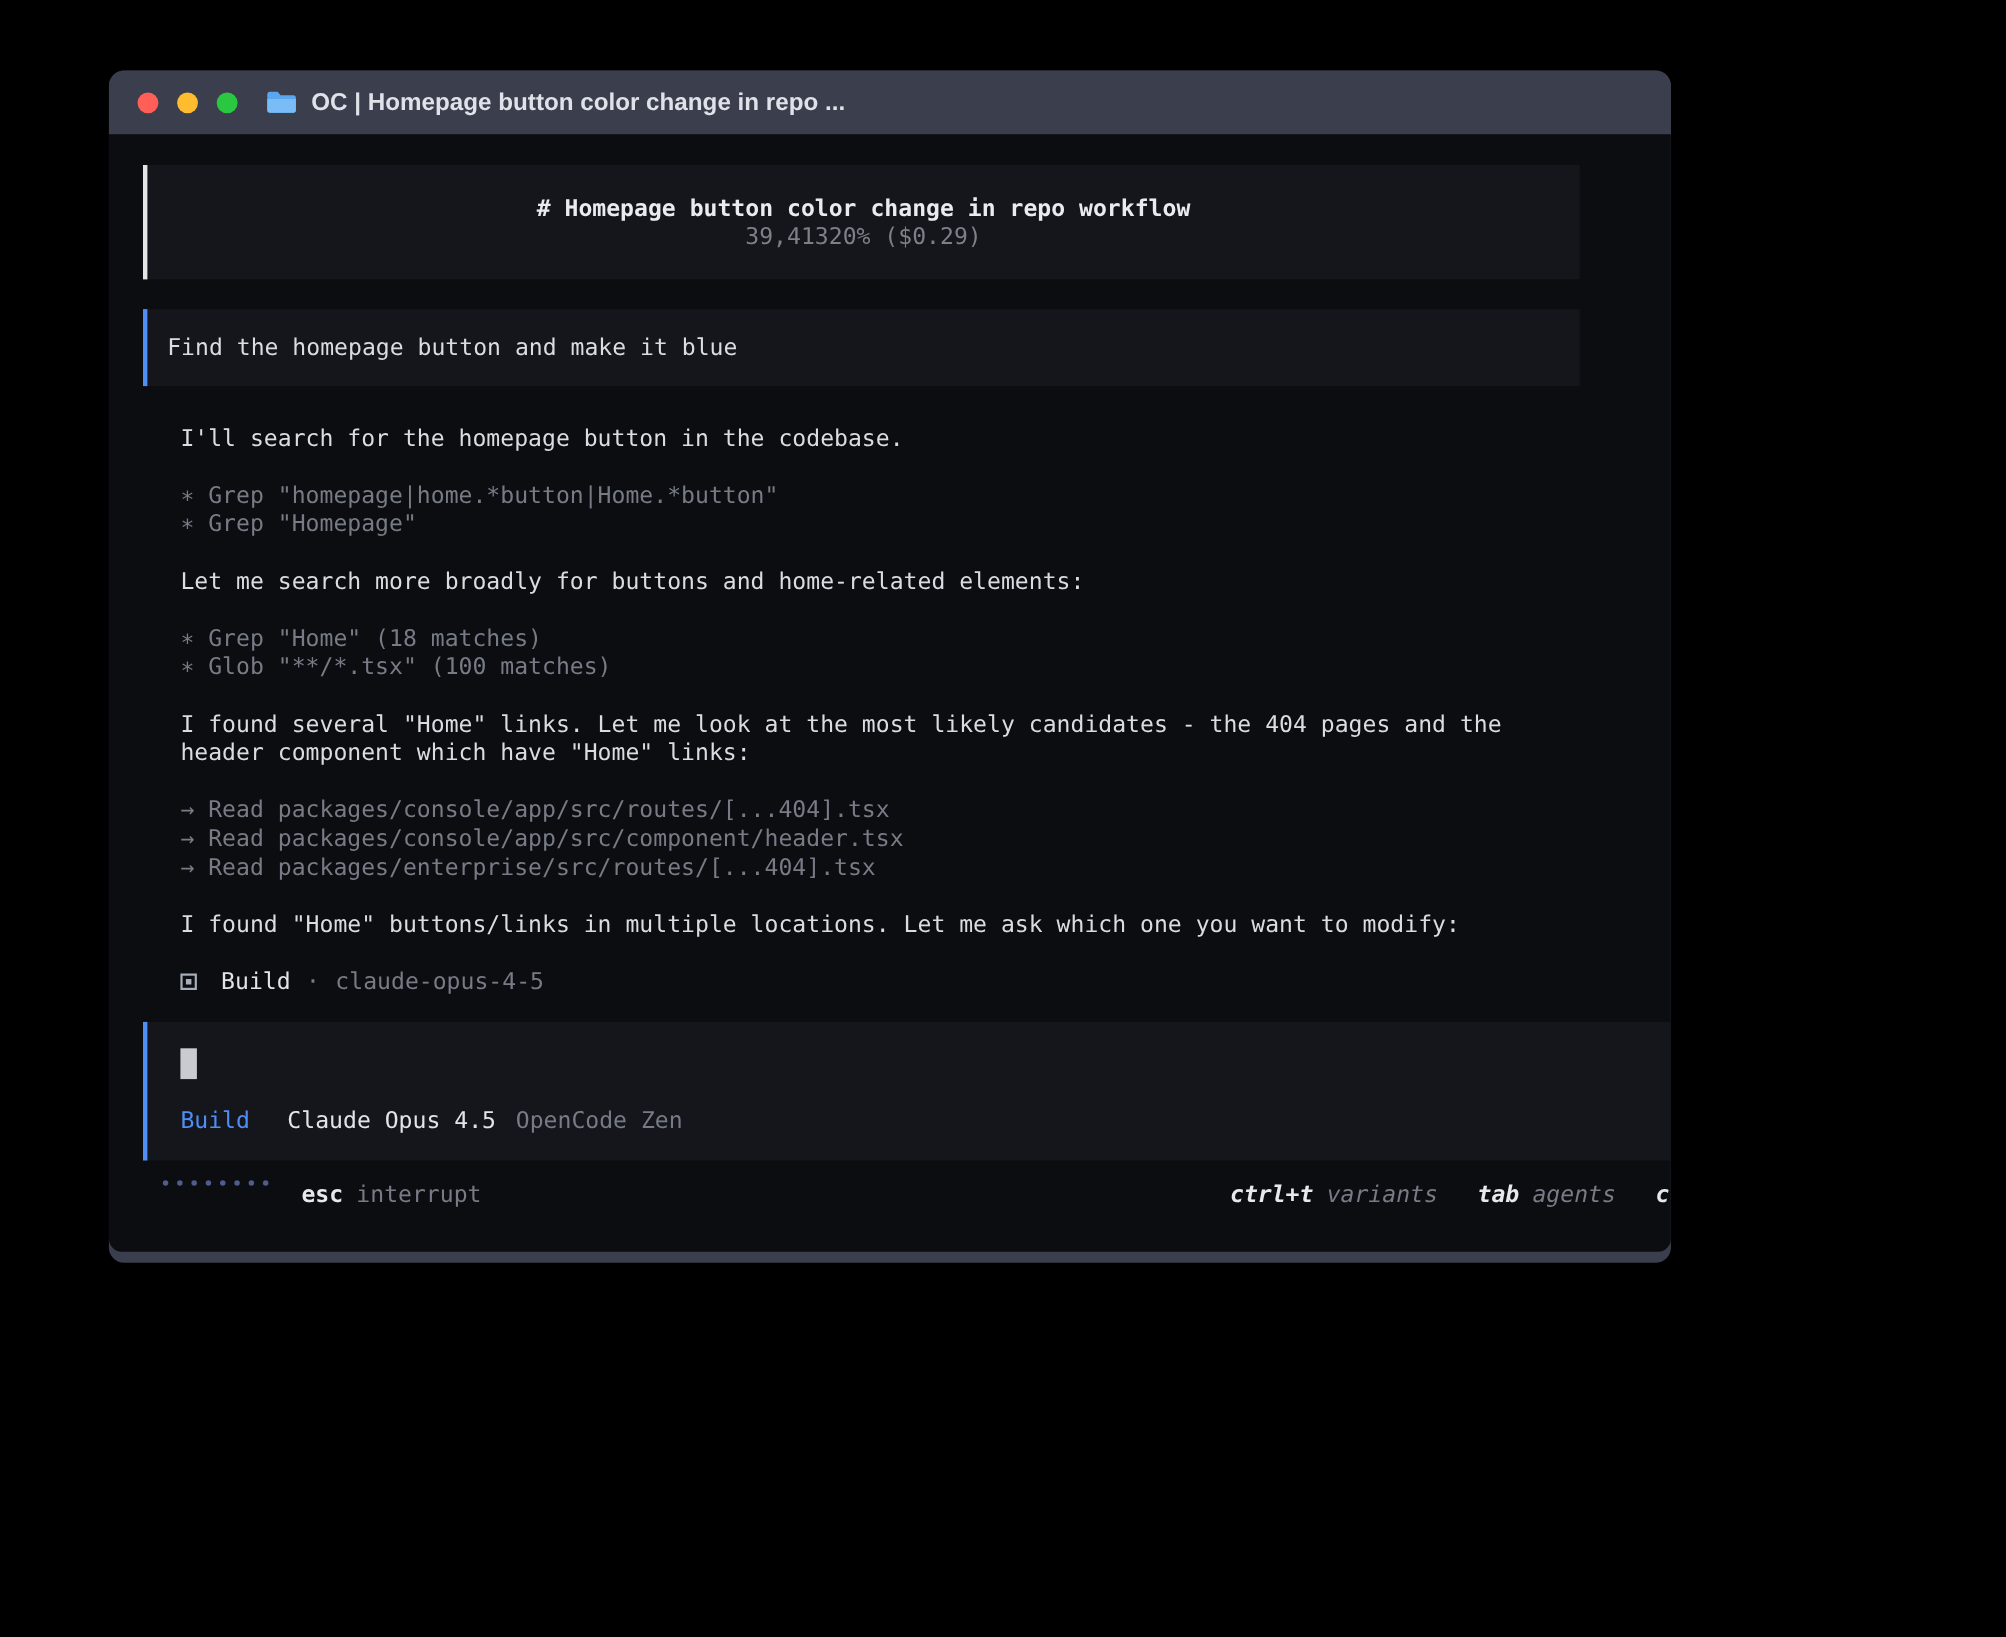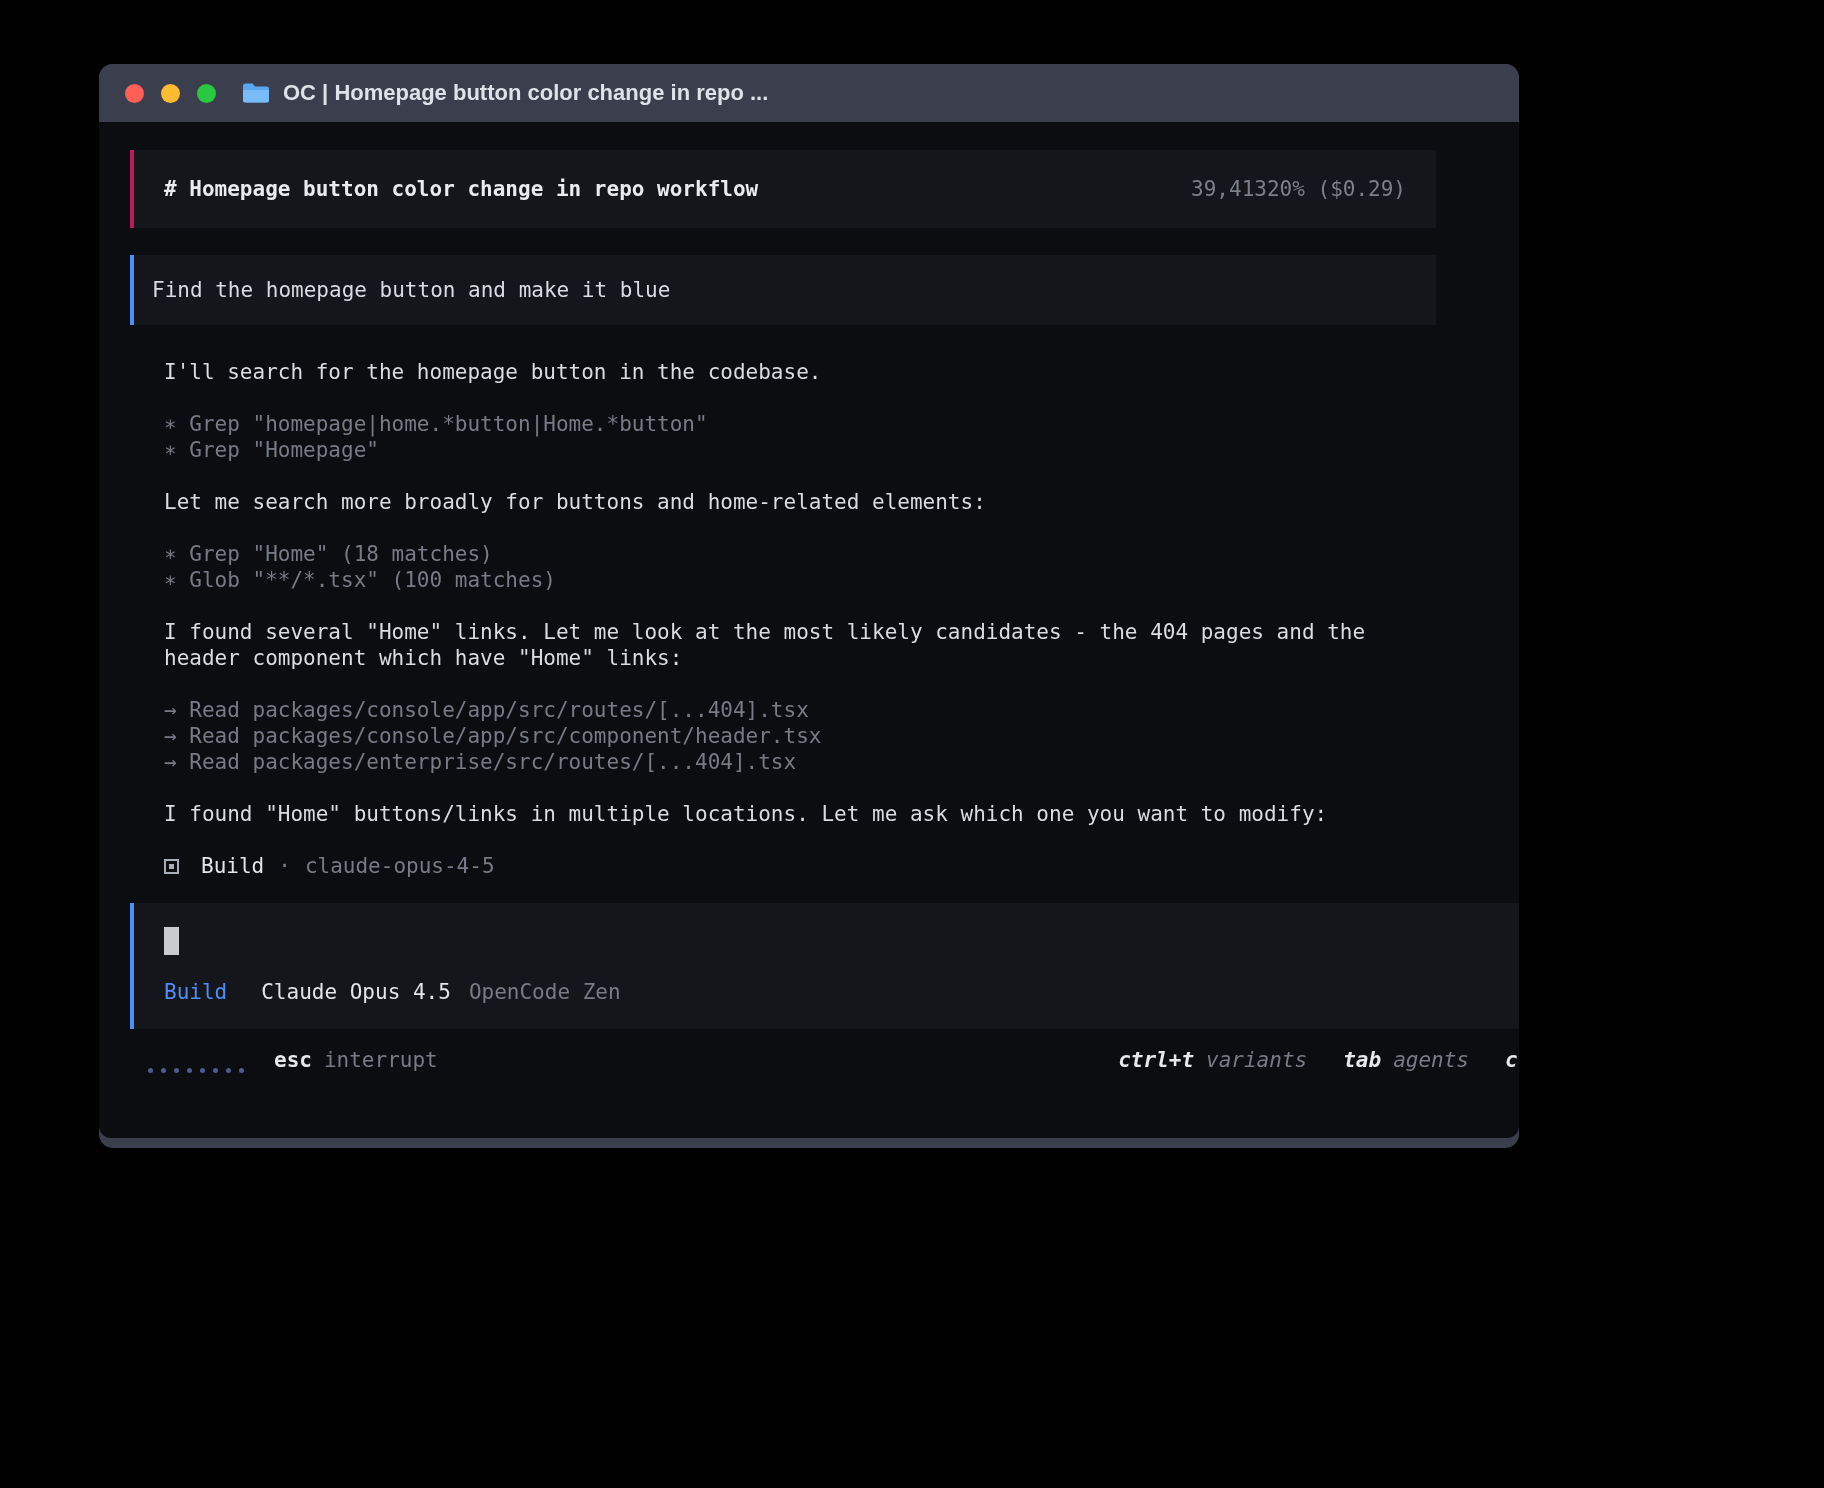--- a/index.html
+++ b/index.html
@@ -42,21 +42,22 @@
     position:absolute; top:58px; left:0; right:0; bottom:10px;
     background:#0c0d10;
     border-radius:0 0 12px 12px;
     padding:28px 31px 0 31px;
     font-size:21px; line-height:26px; color:#d9dce2;
   }
   .messages { width:1306px; }
 
   .panel {
     background:#15161b;
-    border-left:4px solid #be185d;
+    border-left:4px solid #e5e5e5;
+    flex-direction:column;
   }
   .header-panel {
     padding:26px 30px;
     display:flex; justify-content:space-between; align-items:center;
   }
   .header-title { font-weight:bold; color:#e9ebf0; }
   .header-stats { display:flex; color:#7b8089; }
 
   .user-panel {
     margin-top:27px;
@@ -97,21 +98,21 @@
   .cursor { width:15px; height:28px; background:#c9cbd1; }
   .input-footer { display:flex; align-items:baseline; margin-top:24px; }
   .mode     { color:#4f8ef7; margin-right:34px; }
   .model    { color:#e2e4e9; margin-right:18px; }
   .provider { color:#767b86; }
 
   
   .statusbar {
     margin-top:18px;
     width:1564px;
-    display:flex; align-items:flex-end;
+    display:flex; align-items:flex-start;
     padding-left:18px;
   }
   .spinner { display:flex; gap:8px; margin-right:30px; }
   .dot { width:5px; height:5px; border-radius:50%; background:#4e5c8e; }
   .sb-key   { font-weight:bold; color:#e6e8ec; }
   .sb-label { color:#767b86; margin-left:12px; }
   .sb-right { margin-left:auto; display:flex; gap:36px; }
   .sb-hint  { display:flex; align-items:baseline;font-style:italic; }
 </style>
 </head>

